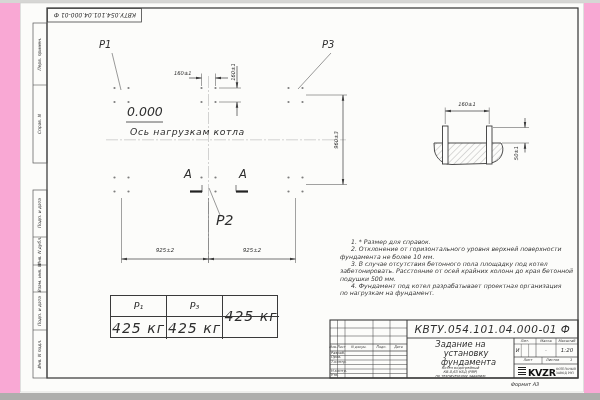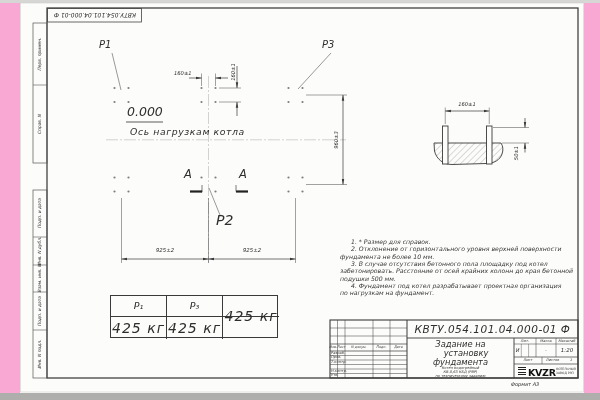--- a/index.html
+++ b/index.html
@@ -229,21 +229,21 @@
   <div class="abs tb-s ctr" style="left:390px;top:345.6px;width:17px;font-size:3.3px;">Дата</div>
 
   <div class="abs tb-s" style="left:331px;top:351.8px;">Разраб.</div>
   <div class="abs tb-s" style="left:331px;top:356.2px;">Пров.</div>
   <div class="abs tb-s" style="left:331px;top:360.7px;">Т.контр.</div>
   <div class="abs tb-s" style="left:331px;top:369.7px;">Н.контр.</div>
   <div class="abs tb-s" style="left:331px;top:374.2px;">Утв.</div>
 
   <div class="abs t ctr" style="left:407px;top:340px;width:107px;font-size:8.3px;font-style:italic;">Задание на</div>
   <div class="abs t ctr" style="left:407px;top:349px;width:118px;font-size:8.3px;">установку</div>
-  <div class="abs t ctr" style="left:407px;top:358px;width:107px;font-size:8.3px;">фундамента</div>
+  <div class="abs t ctr" style="left:407px;top:358px;width:107px;font-size:8.3px;padding-left:8px;">фундамента</div>
   <div class="abs tb-s ctr" style="left:407px;top:367px;width:107px;">Котел водогрейный</div>
   <div class="abs tb-s ctr" style="left:407px;top:371px;width:107px;">КВ-0,63 КБД (РВР)</div>
   <div class="abs tb-s ctr" style="left:407px;top:375px;width:107px;">по техническому заданию</div>
 
   <div class="abs tb-s ctr" style="left:514px;top:339.5px;width:22px;">Лит.</div>
   <div class="abs tb-s ctr" style="left:536px;top:339.5px;width:20px;">Масса</div>
   <div class="abs tb-s ctr" style="left:556px;top:339.5px;width:22px;">Масштаб</div>
   <div class="abs t ctr" style="left:514px;top:347.5px;width:7.3px;font-size:5px;">И</div>
   <div class="abs t ctr" style="left:536px;top:347.5px;width:20px;font-size:5px;">-</div>
   <div class="abs t ctr" style="left:556px;top:347.5px;width:22px;font-size:5.5px;">1:20</div>

